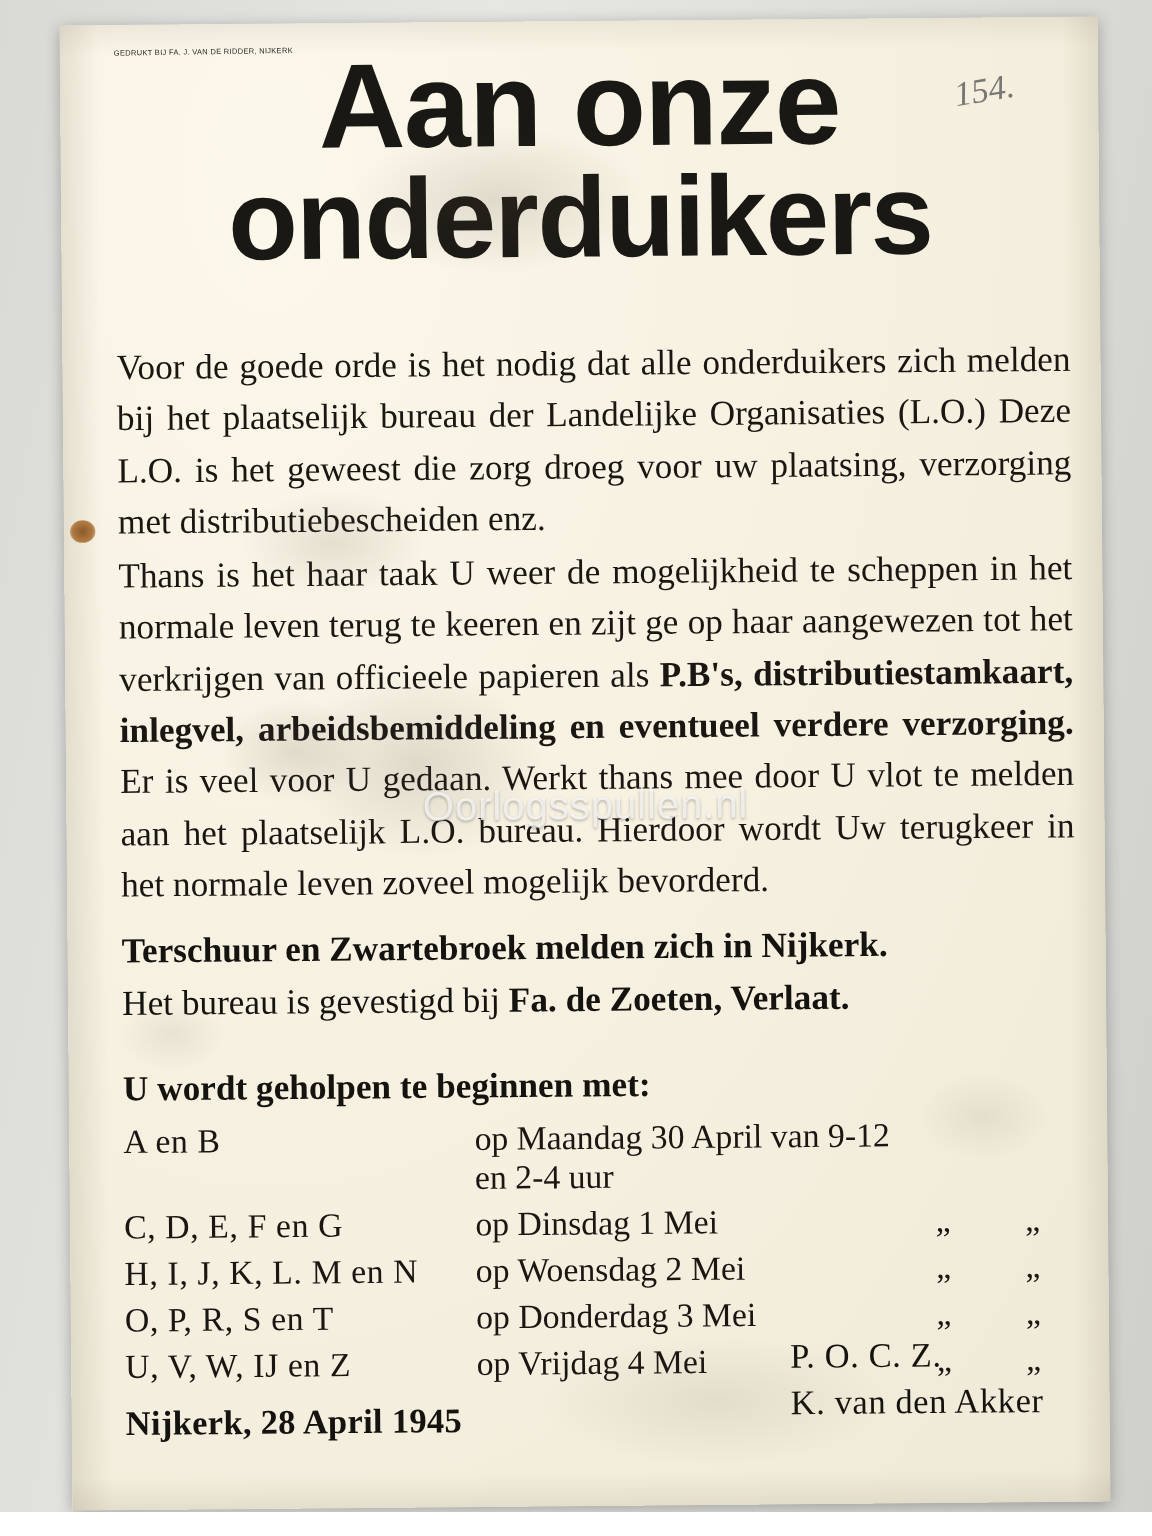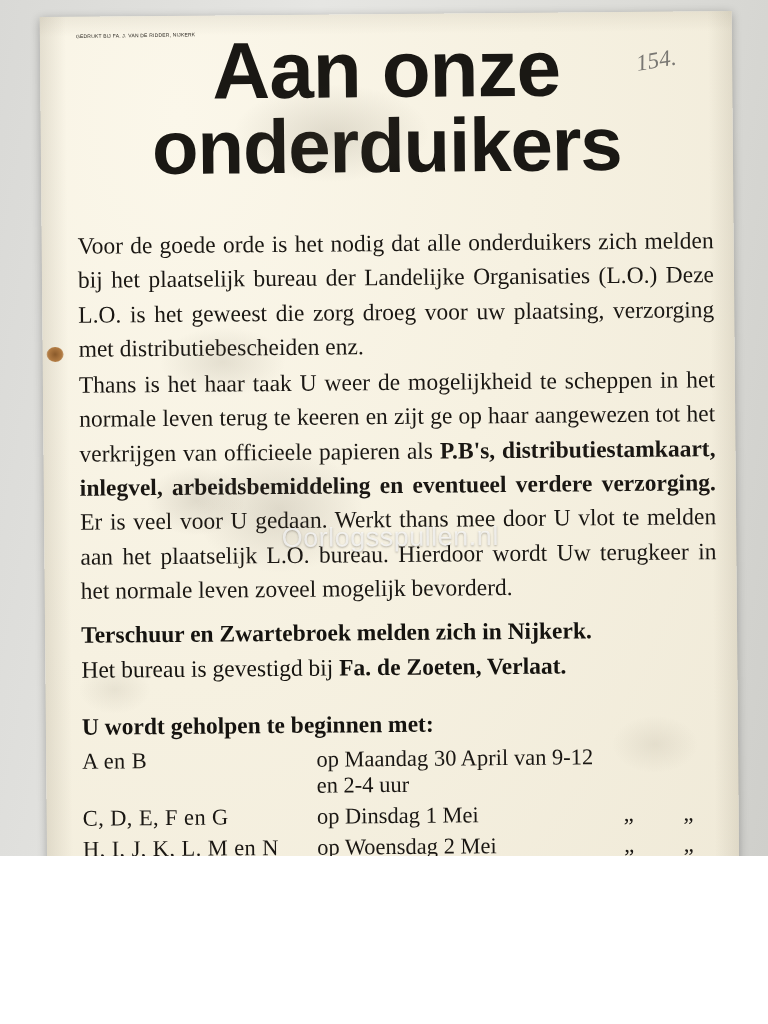--- a/index.html
+++ b/index.html
@@ -10,21 +10,21 @@
   body {
     width: 768px;
     height: 1024px;
     overflow: hidden;
     font-family: "Liberation Serif", serif;
   }
 
   #photo {
     position: relative;
     width: 768px;
-    height: 856px;
+    height: 1008px;
     background: #fdba74;
     overflow: hidden;
   }
 
   
   #backdrop {
     position: absolute;
     inset: 0;
     background:
       linear-gradient(100deg, #d9d9d6 0%, #e6e6e3 35%, #dcdcd8 70%, #cfcfcb 100%);

